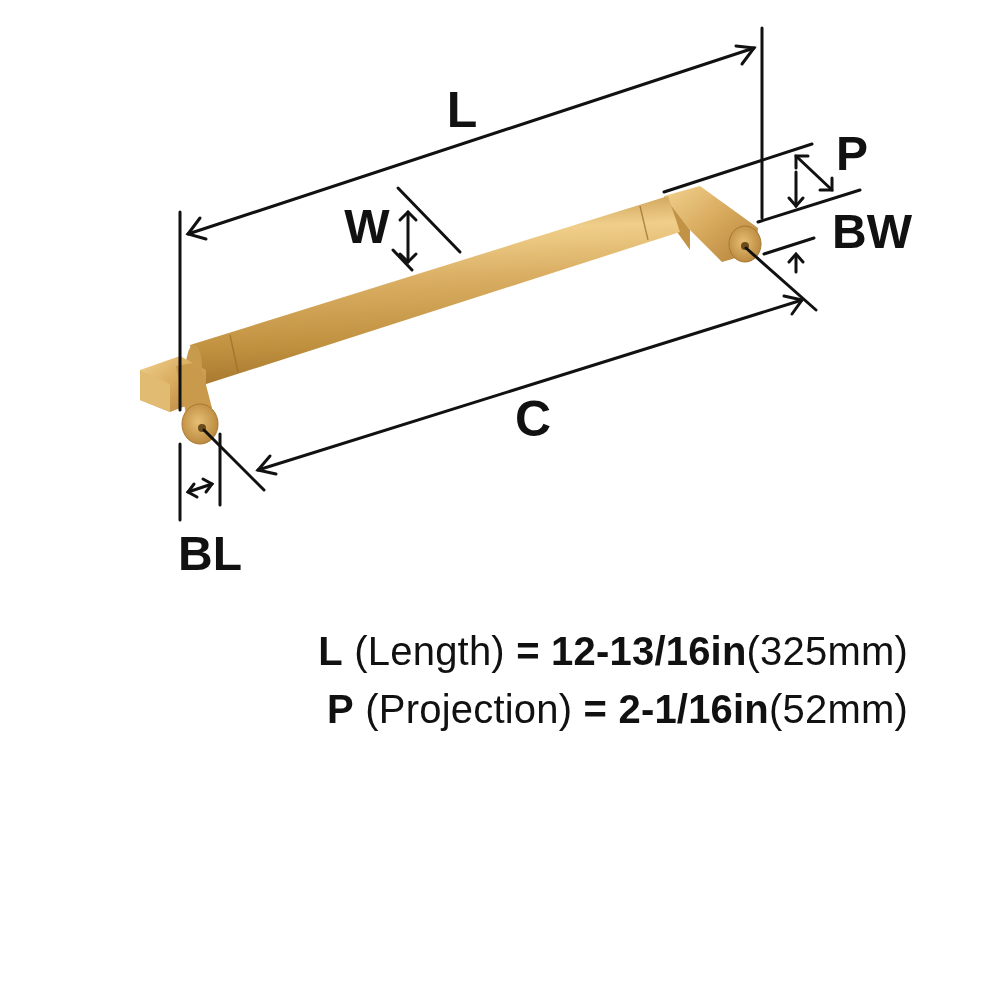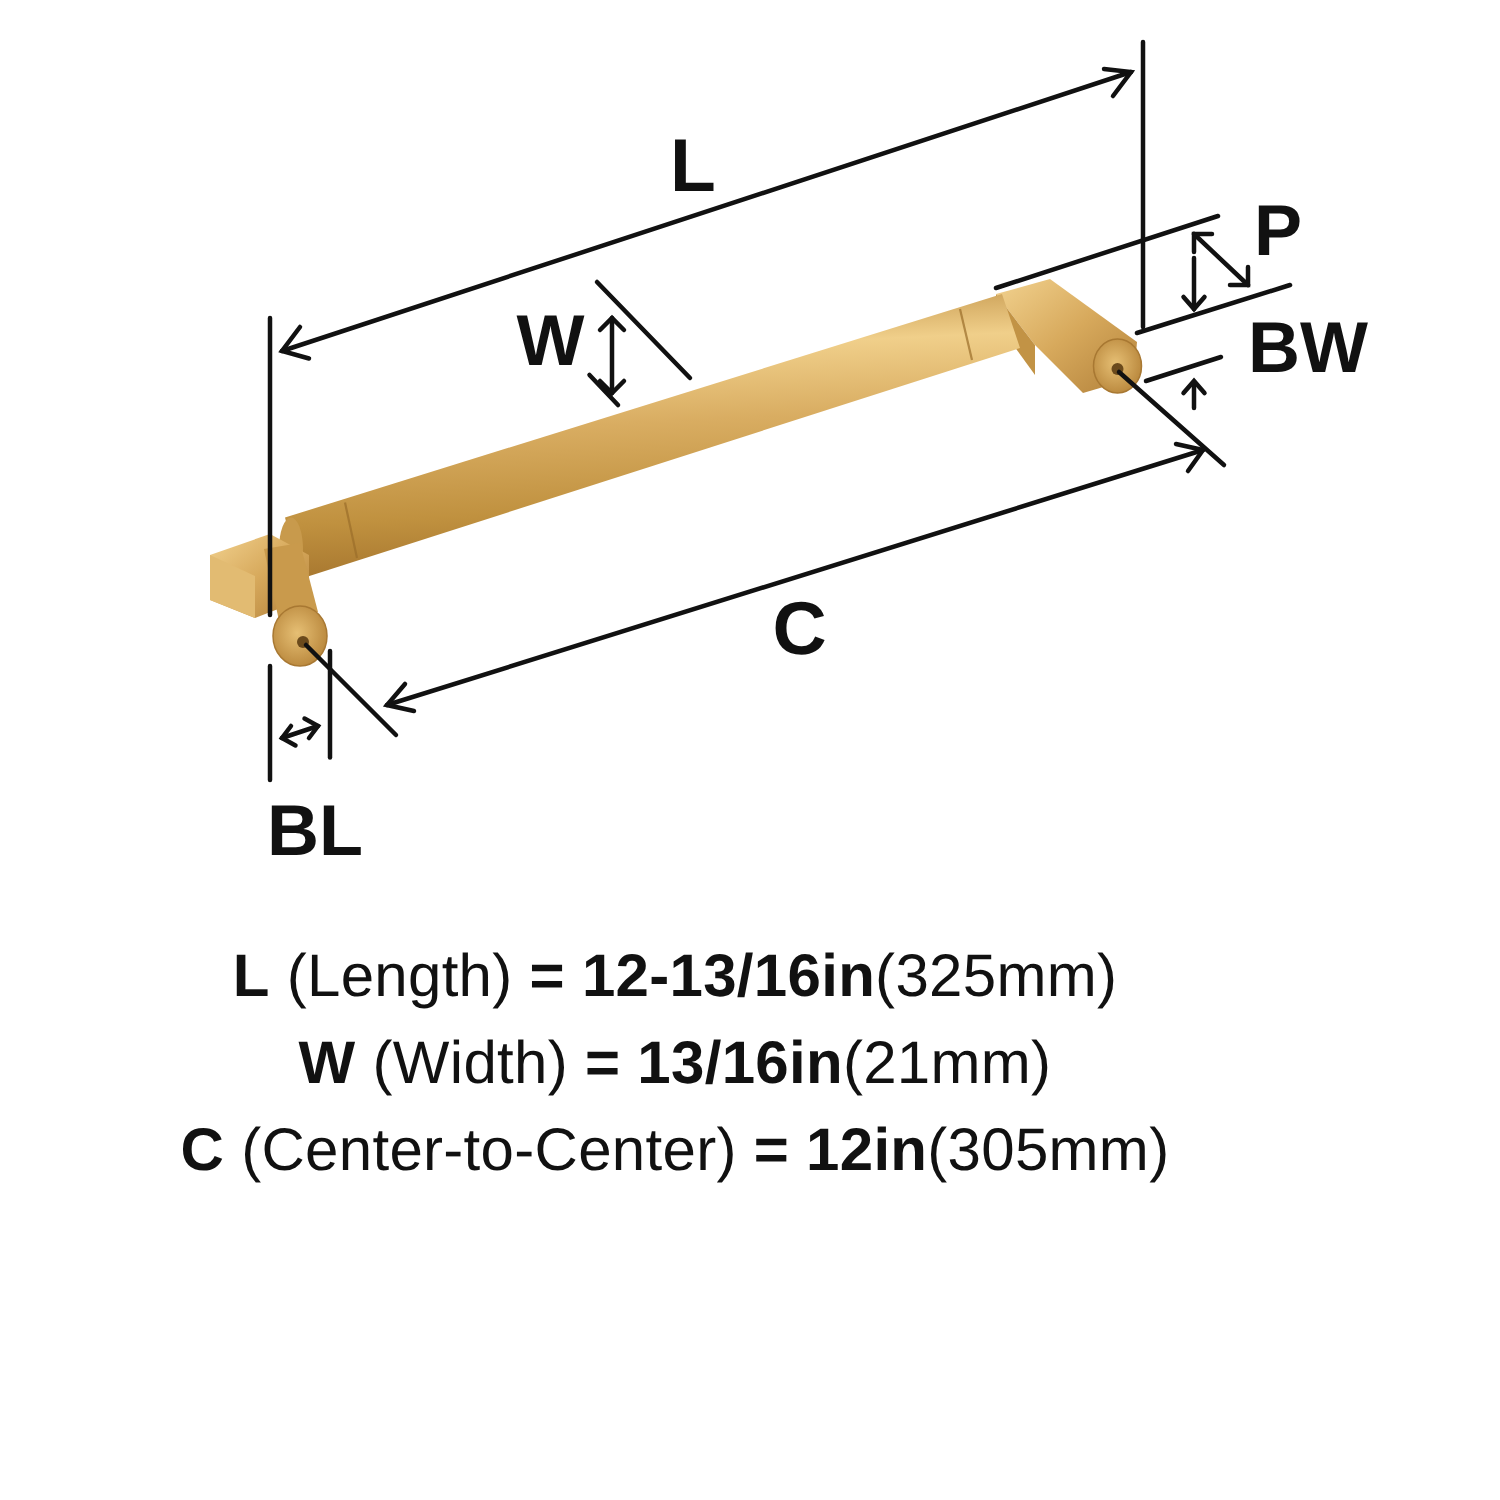--- a/index.html
+++ b/index.html
@@ -1,20 +1,20 @@
 <!DOCTYPE html>
 <html><head>
 <meta charset="utf-8">
 <style>
   html, body { margin: 0; padding: 0; background: #ffffff; }
   body { width: 1000px; height: 1000px; position: relative; overflow: hidden;
          font-family: "Liberation Sans", "DejaVu Sans", sans-serif; color: #111; }
   #diagram { position: absolute; left: 0; top: 0; width: 1000px; height: 600px; }
   .dim-label { font-family: "Liberation Sans", sans-serif; font-weight: 700; fill: #111; }
-  #specs { position: absolute; left: 4px; top: 622px; width: 892px; text-align: center; }
+  #specs { position: absolute; left: 16px; top: 622px; width: 892px; text-align: right; }
   .spec-row { font-size: 40px; line-height: 58px; letter-spacing: 0.2px; white-space: nowrap; }
   .spec-row .abbr { font-weight: 700; }
   .spec-row .desc { font-weight: 400; }
   .spec-row .eq { font-weight: 700; }
   .spec-row .imp { font-weight: 700; }
   .spec-row .met { font-weight: 400; }
 </style>
 </head>
 <body>
 
@@ -112,24 +112,18 @@
 </svg>
 
 <div id="specs">
   <div class="spec-row">
     <span class="abbr">L</span>
     <span class="desc">(Length)</span>
     <span class="eq">=</span>
     <span class="imp">12-13/16in</span><span class="met">(325mm)</span>
   </div>
   <div class="spec-row">
-    <span class="abbr">W</span>
-    <span class="desc">(Width)</span>
+    <span class="abbr">P</span>
+    <span class="desc">(Projection)</span>
     <span class="eq">=</span>
-    <span class="imp">13/16in</span><span class="met">(21mm)</span>
-  </div>
-  <div class="spec-row">
-    <span class="abbr">C</span>
-    <span class="desc">(Center-to-Center)</span>
-    <span class="eq">=</span>
-    <span class="imp">12in</span><span class="met">(305mm)</span>
+    <span class="imp">2-1/16in</span><span class="met">(52mm)</span>
   </div>
 </div>
 
 </body></html>

